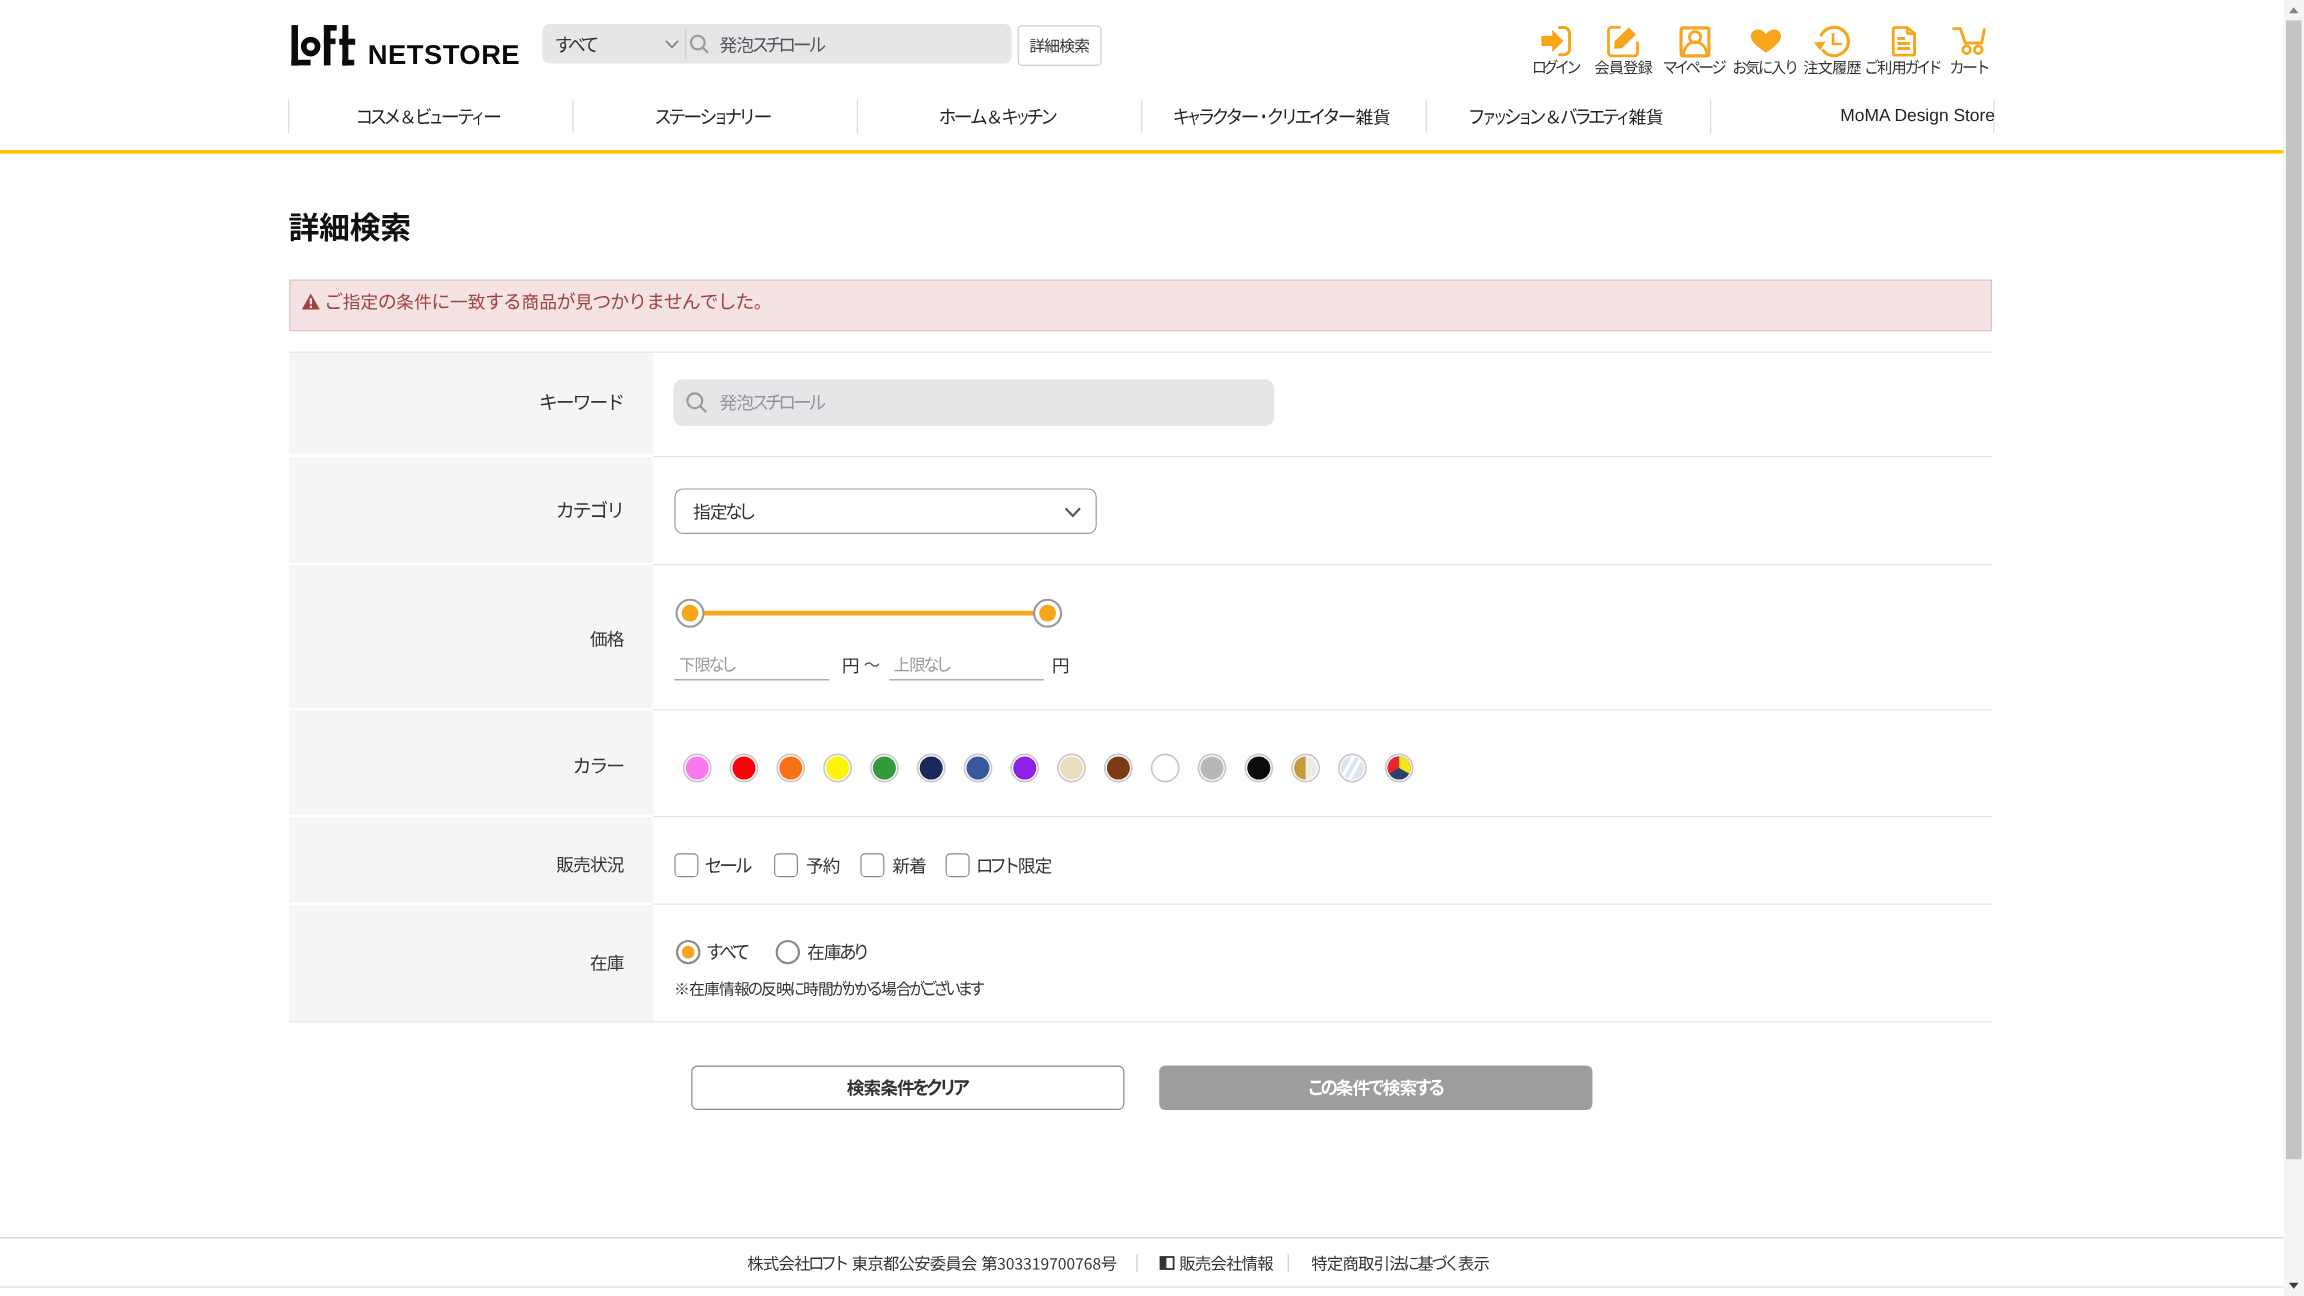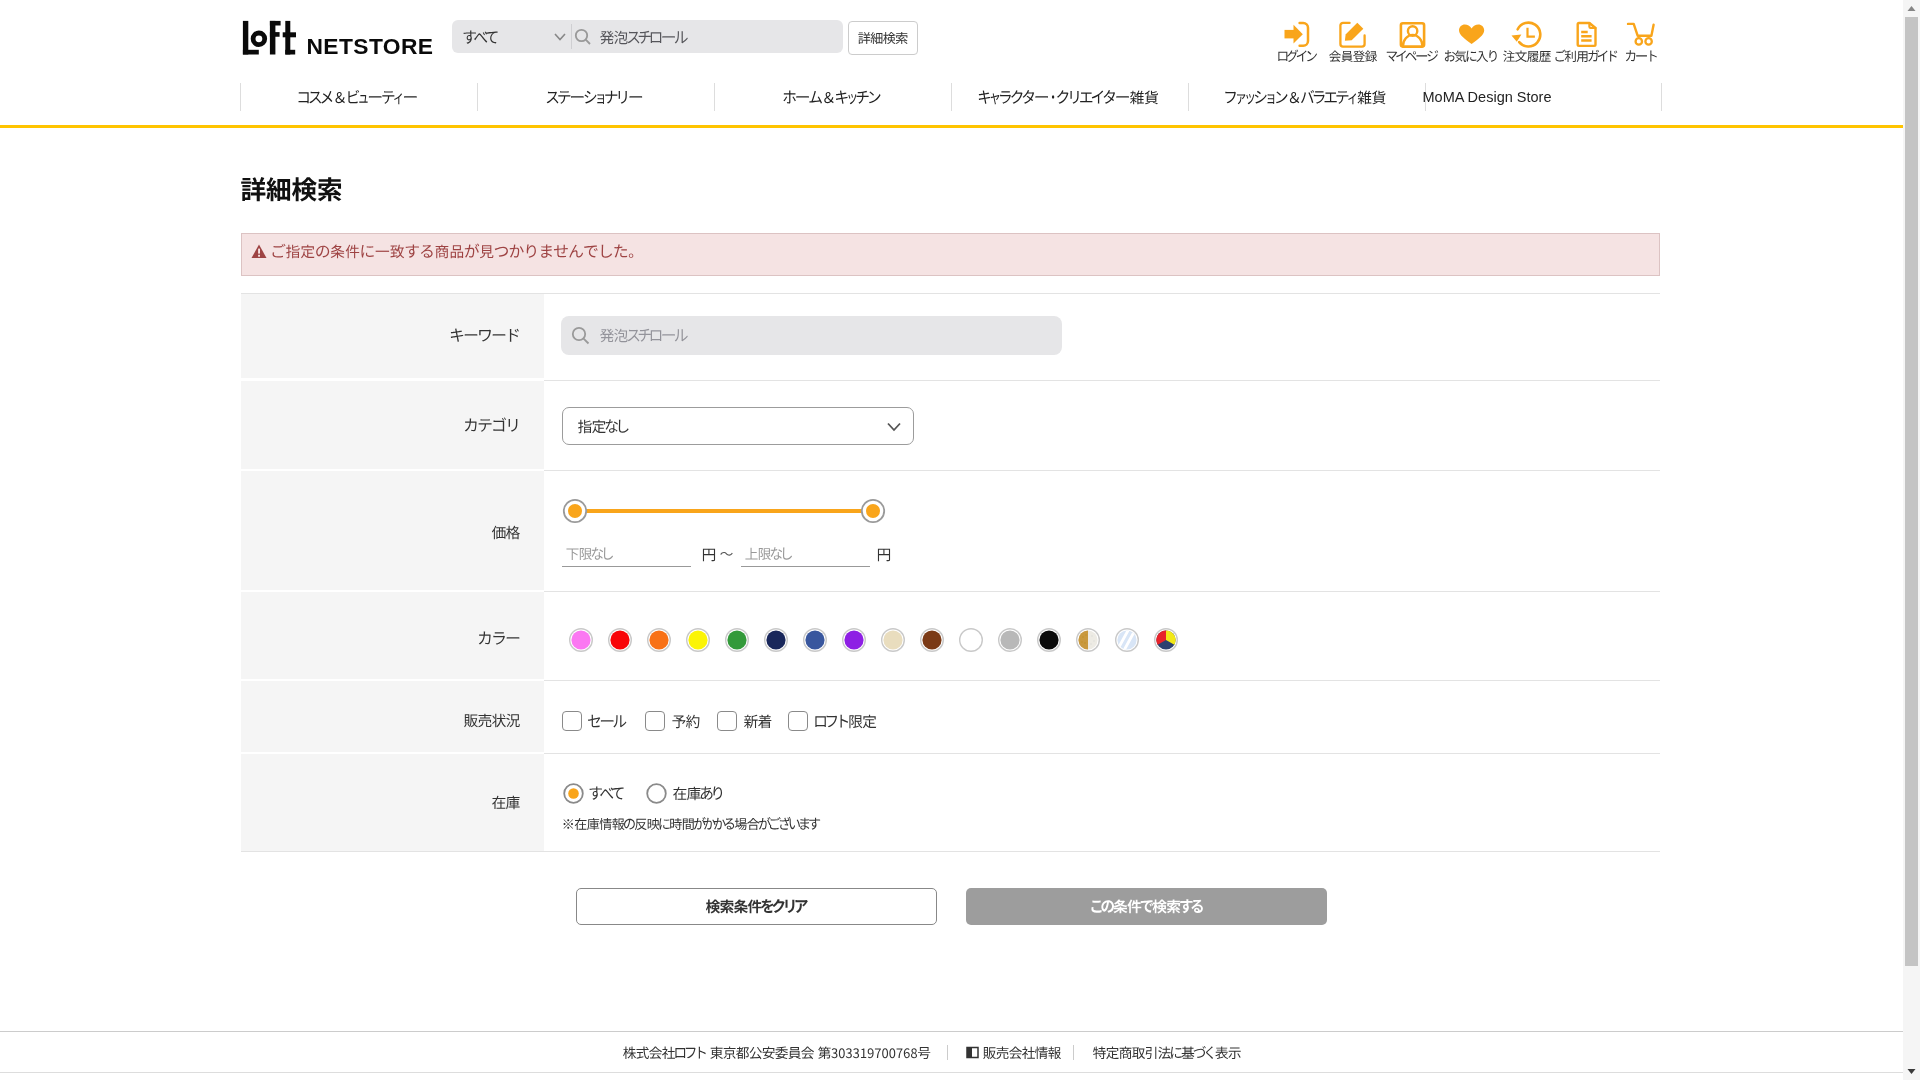--- a/index.html
+++ b/index.html
@@ -384,21 +384,21 @@
       <use href="#g42" transform="translate(62.0 0) scale(0.01470 -0.01470)"></use>
       <use href="#g65" transform="translate(75.0 0) scale(0.01471 -0.01582)"></use>
       <use href="#g56" transform="translate(86.7 0) scale(0.01471 -0.01582)"></use>
       <use href="#g60" transform="translate(98.3 0) scale(0.01471 -0.01582)"></use>
       <use href="#g45" transform="translate(110.0 0) scale(0.01471 -0.01582)"></use>
       <use href="#g46" transform="translate(121.8 0) scale(0.01186 -0.01582)"></use>
       <use href="#g61" transform="translate(132.2 0) scale(0.01470 -0.01470)"></use>
       <use href="#g62" transform="translate(146.6 0) scale(0.01470 -0.01470)"></use>
     </g>
   </svg>
-<div style="position:absolute;left:1422.5px;top:89px;width:240px;text-align:left;font-family:'Liberation Sans',sans-serif;font-size:14.5px;color:#222">MoMA Design Store</div>
+<div style="position:absolute;left:1422.5px;top:89px;width:240px;text-align:right;font-family:'Liberation Sans',sans-serif;font-size:14.5px;color:#222">MoMA Design Store</div>
 <div style="position:absolute;left:0;top:125px;width:1903px;height:3px;background:#FFC400"></div>
 <svg class="t" style="left:241.0px;top:170.3px" width="103" height="42" fill="#111">
     <g transform="translate(0 29)">
       <use href="#g66" transform="translate(-0.6 0) scale(0.02573 -0.02573)"></use>
       <use href="#g67" transform="translate(24.9 0) scale(0.02573 -0.02573)"></use>
       <use href="#g68" transform="translate(50.4 0) scale(0.02573 -0.02573)"></use>
       <use href="#g69" transform="translate(75.9 0) scale(0.02573 -0.02573)"></use>
     </g>
   </svg>
 <div style="position:absolute;left:241px;top:233px;width:1419px;height:43px;background:#F5E3E3;border:1px solid #DCC3C3;box-sizing:border-box"></div>

